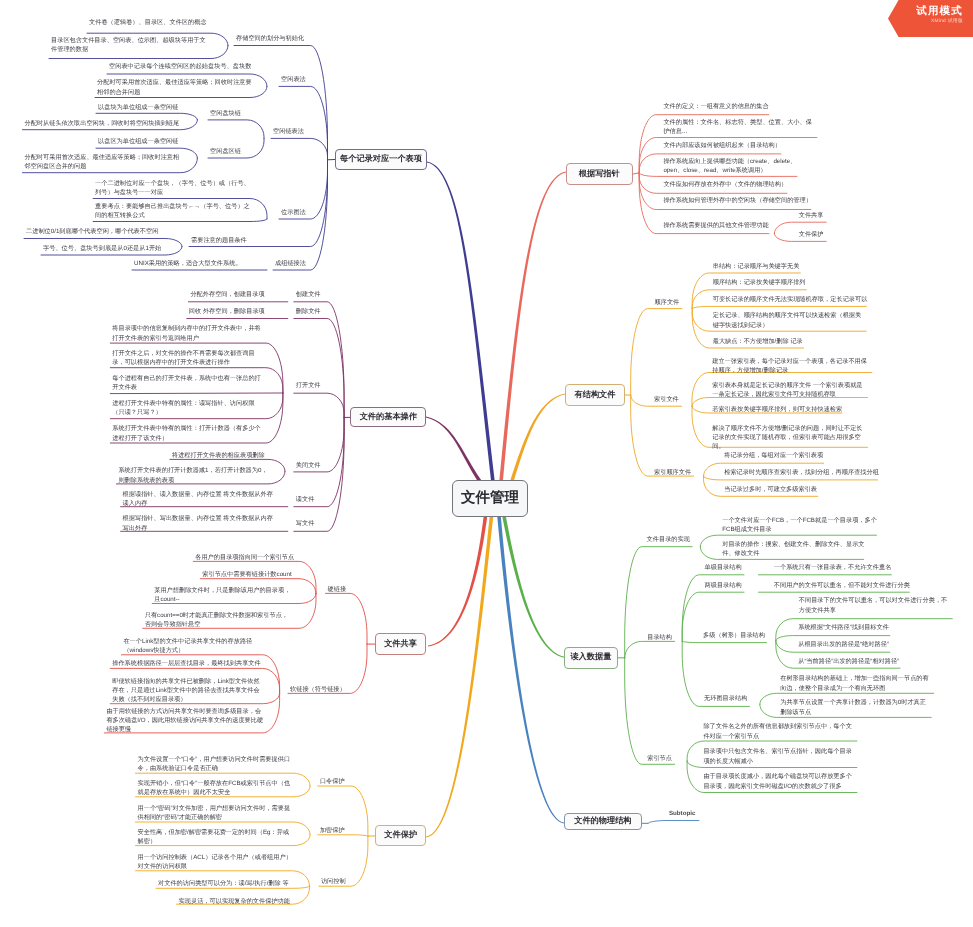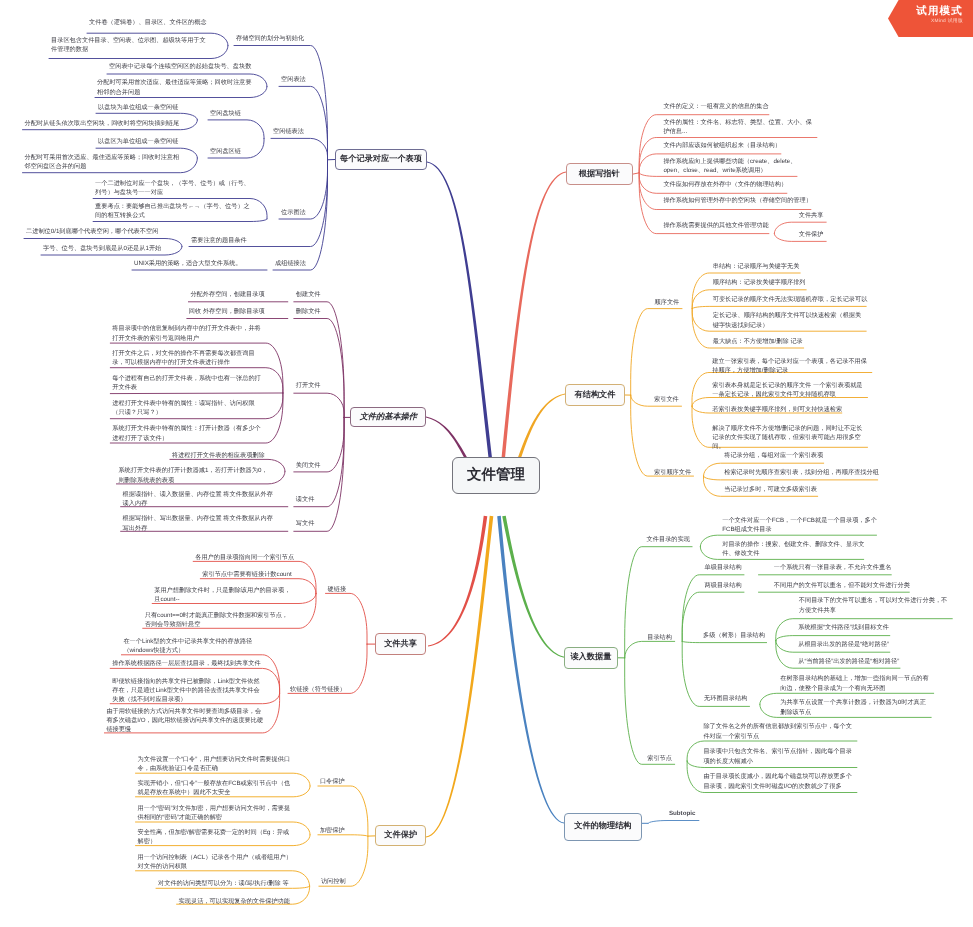--- a/index.html
+++ b/index.html
@@ -167,21 +167,21 @@
   <div class="node leaf" style="left:98px;top:137.4px;width:88px;"><span>以盘区为单位组成一条空闲链</span></div>
   <div class="node leaf" style="left:24.5px;top:152.9px;width:156px;"><span>分配时可采用首次适应、最佳适应等策略；回收时注意相邻空闲盘区合并的问题</span></div>
   <div class="node l2" style="left:281px;top:207.9px;width:40px;"><span>位示图法</span></div>
   <div class="node leaf" style="left:95.1px;top:178.9px;width:156px;"><span>一个二进制位对应一个盘块，（字号、位号）或（行号、列号）与盘块号一一对应</span></div>
   <div class="node leaf" style="left:95.1px;top:201.9px;width:156px;"><span>重要考点：要能够自己推出盘块号←→（字号、位号）之间的相互转换公式</span></div>
   <div class="node l2" style="left:191px;top:235.9px;width:68px;"><span>需要注意的题目条件</span></div>
   <div class="node leaf" style="left:26px;top:226.9px;width:136px;"><span>二进制位0/1到底哪个代表空闲，哪个代表不空闲</span></div>
   <div class="node leaf" style="left:43px;top:243.9px;width:122px;"><span>字号、位号、盘块号到底是从0还是从1开始</span></div>
   <div class="node l2" style="left:275px;top:258.9px;width:46px;"><span>成组链接法</span></div>
   <div class="node leaf" style="left:134px;top:258.9px;width:112px;"><span>UNIX采用的策略，适合大型文件系统。</span></div>
-  <div class="node l1" style="left:350.3px;top:407.4px;width:76px;height:20.1px;border-color:#8c6a81;font-style:italic;">
+  <div class="node l1" style="left:350.3px;top:407.4px;width:76px;height:20.1px;border-color:#8c6a81;">
       <span>文件的基本操作</span>
     </div>
   <div class="node l2" style="left:295.8px;top:290.4px;width:34px;"><span>创建文件</span></div>
   <div class="node leaf" style="left:190.4px;top:290.4px;width:78px;"><span>分配外存空间，创建目录项</span></div>
   <div class="node l2" style="left:295.8px;top:306.9px;width:34px;"><span>删除文件</span></div>
   <div class="node leaf" style="left:188.8px;top:306.9px;width:82px;"><span>回收 外存空间，删除目录项</span></div>
   <div class="node l2" style="left:295.8px;top:380.9px;width:34px;"><span>打开文件</span></div>
   <div class="node leaf" style="left:112.3px;top:324.4px;width:153px;"><span>将目录项中的信息复制到内存中的打开文件表中，并将打开文件表的索引号返回给用户</span></div>
   <div class="node leaf" style="left:112.3px;top:348.9px;width:153px;"><span>打开文件之后，对文件的操作不再需要每次都查询目录，可以根据内存中的打开文件表进行操作</span></div>
   <div class="node leaf" style="left:112.3px;top:373.9px;width:153px;"><span>每个进程有自己的打开文件表，系统中也有一张总的打开文件表</span></div>
@@ -266,24 +266,24 @@
   <div class="node leaf" style="left:798.2px;top:623.4px;width:120px;"><span>系统根据“文件路径”找到目标文件</span></div>
   <div class="node leaf" style="left:798.2px;top:640.4px;width:120px;"><span>从根目录出发的路径是“绝对路径”</span></div>
   <div class="node leaf" style="left:798.2px;top:657.4px;width:130px;"><span>从“当前路径”出发的路径是“相对路径”</span></div>
   <div class="node leaf" style="left:704px;top:694.4px;width:58px;"><span>无环图目录结构</span></div>
   <div class="node leaf" style="left:780.2px;top:674.4px;width:150px;"><span>在树形目录结构的基础上，增加一些指向同一节点的有向边，使整个目录成为一个有向无环图</span></div>
   <div class="node leaf" style="left:780.2px;top:698.4px;width:150px;"><span>为共享节点设置一个共享计数器，计数器为0时才真正删除该节点</span></div>
   <div class="node l2" style="left:647.2px;top:754.4px;width:34px;"><span>索引节点</span></div>
   <div class="node leaf" style="left:703.4px;top:722.4px;width:152px;"><span>除了文件名之外的所有信息都放到索引节点中，每个文件对应一个索引节点</span></div>
   <div class="node leaf" style="left:703.4px;top:747.4px;width:152px;"><span>目录项中只包含文件名、索引节点指针，因此每个目录项的长度大幅减小</span></div>
   <div class="node leaf" style="left:703.4px;top:772.4px;width:152px;"><span>由于目录项长度减小，因此每个磁盘块可以存放更多个目录项，因此索引文件时磁盘I/O的次数就少了很多</span></div>
-  <div class="node l1" style="left:564px;top:812.6px;width:77.8px;height:28px;border-color:#7d96b2;">
+  <div class="node l1" style="left:564px;top:812.6px;width:77.8px;height:17px;border-color:#7d96b2;">
       <span>文件的物理结构</span>
     </div>
   <div class="node l2" style="left:668.9px;top:808.9px;width:50px;font-weight:bold;color:#4a4a52;"><span>Subtopic</span></div>
-  <div id="root" class="node" style="left:452px;top:457px;width:88px;height:37px;">
+  <div id="root" class="node" style="left:452px;top:480px;width:76px;height:37px;">
     <span>文件管理</span>
   </div>
   <div id="badge">
     <div class="t1">试用模式</div>
     <div class="t2">XMind 试用版</div>
   </div>
 </div>
 
 </body></html>

